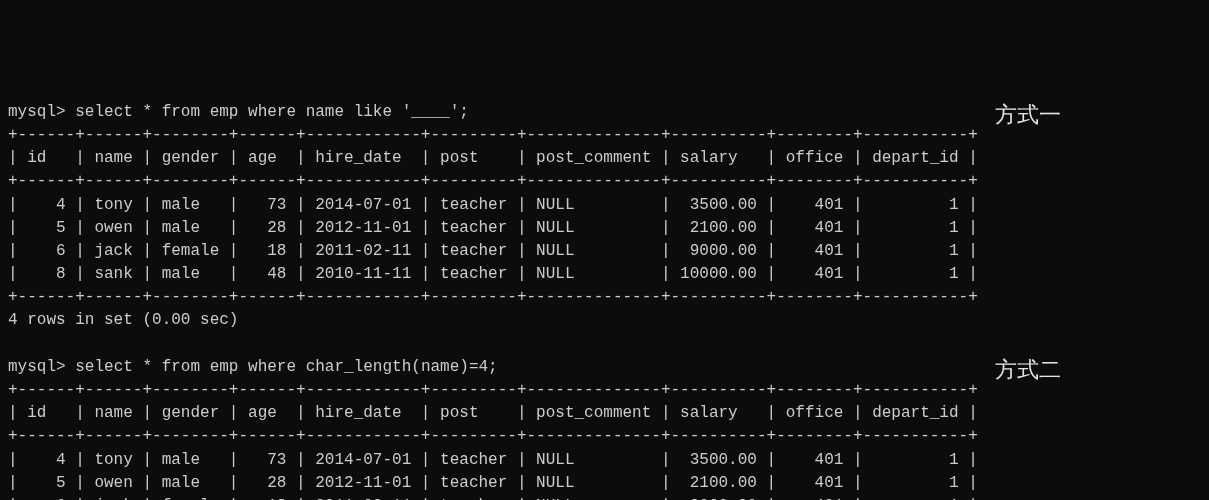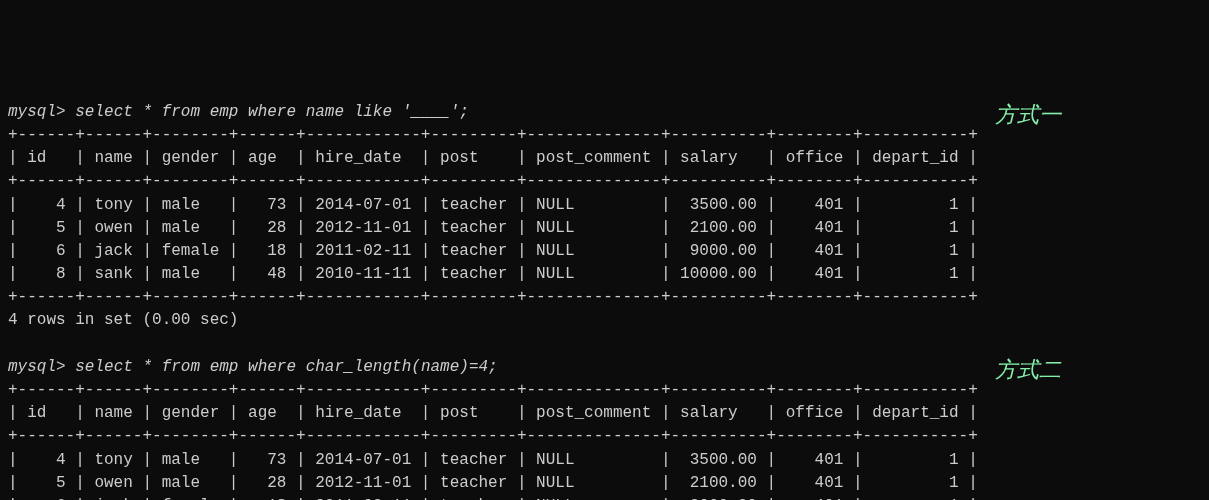--- a/index.html
+++ b/index.html
@@ -13,32 +13,31 @@
       font-family: 'Consolas', 'Monaco', 'Courier New', monospace;
       font-size: 16px;
       padding: 8px;
       width: 1209px;
       height: 500px;
       overflow: hidden;
       white-space: pre;
       line-height: 1.45;
     }
     .annotation {
-      color: #86efac;
+      color: #e5e5e5;
       font-family: sans-serif;
       font-size: 22px;
       font-weight: normal;
       margin-left: 15px;
     }
     .line {
       display: block;
     }
     .prompt-line {
       position: relative;
-      font-style: italic;
     }
     .annotation-floating {
       position: absolute;
       right: 140px;
       top: -2px;
     }
   </style>
 </head>
 <body>
 

